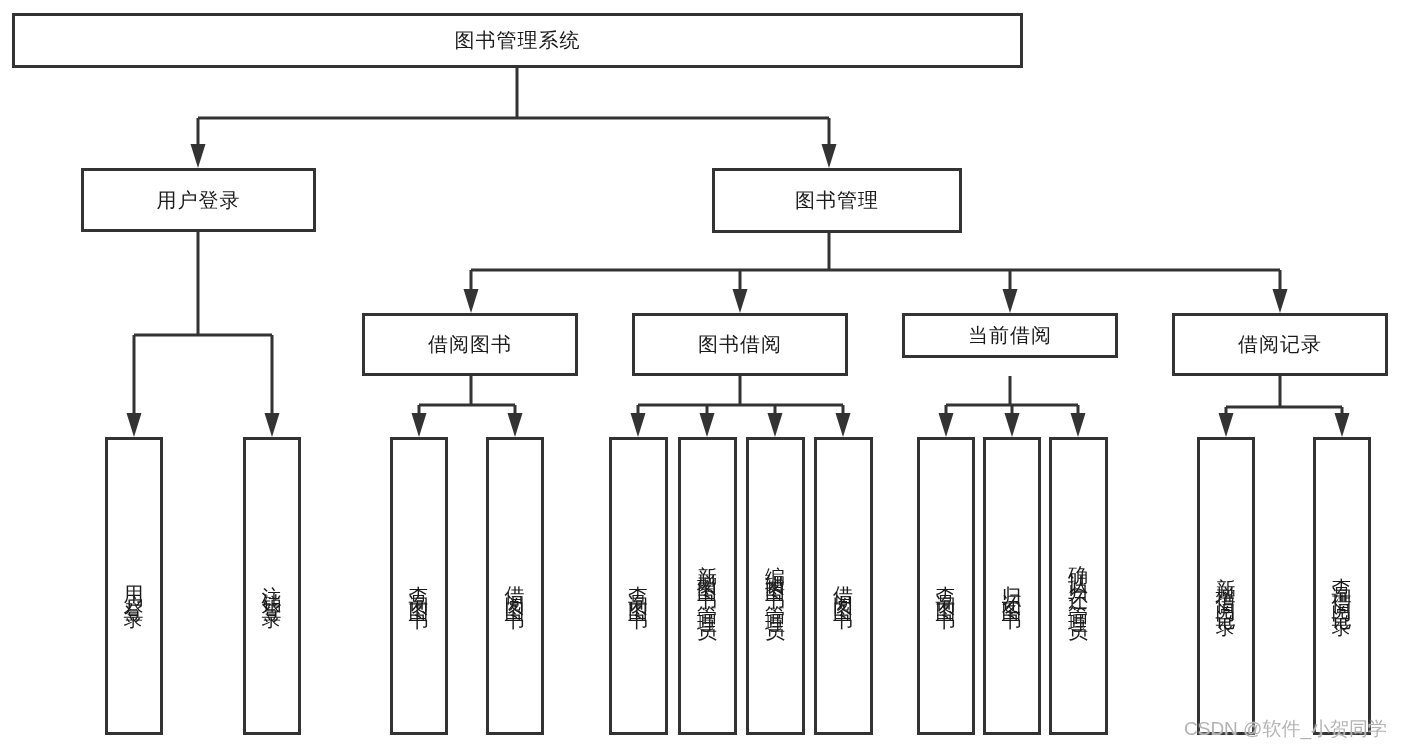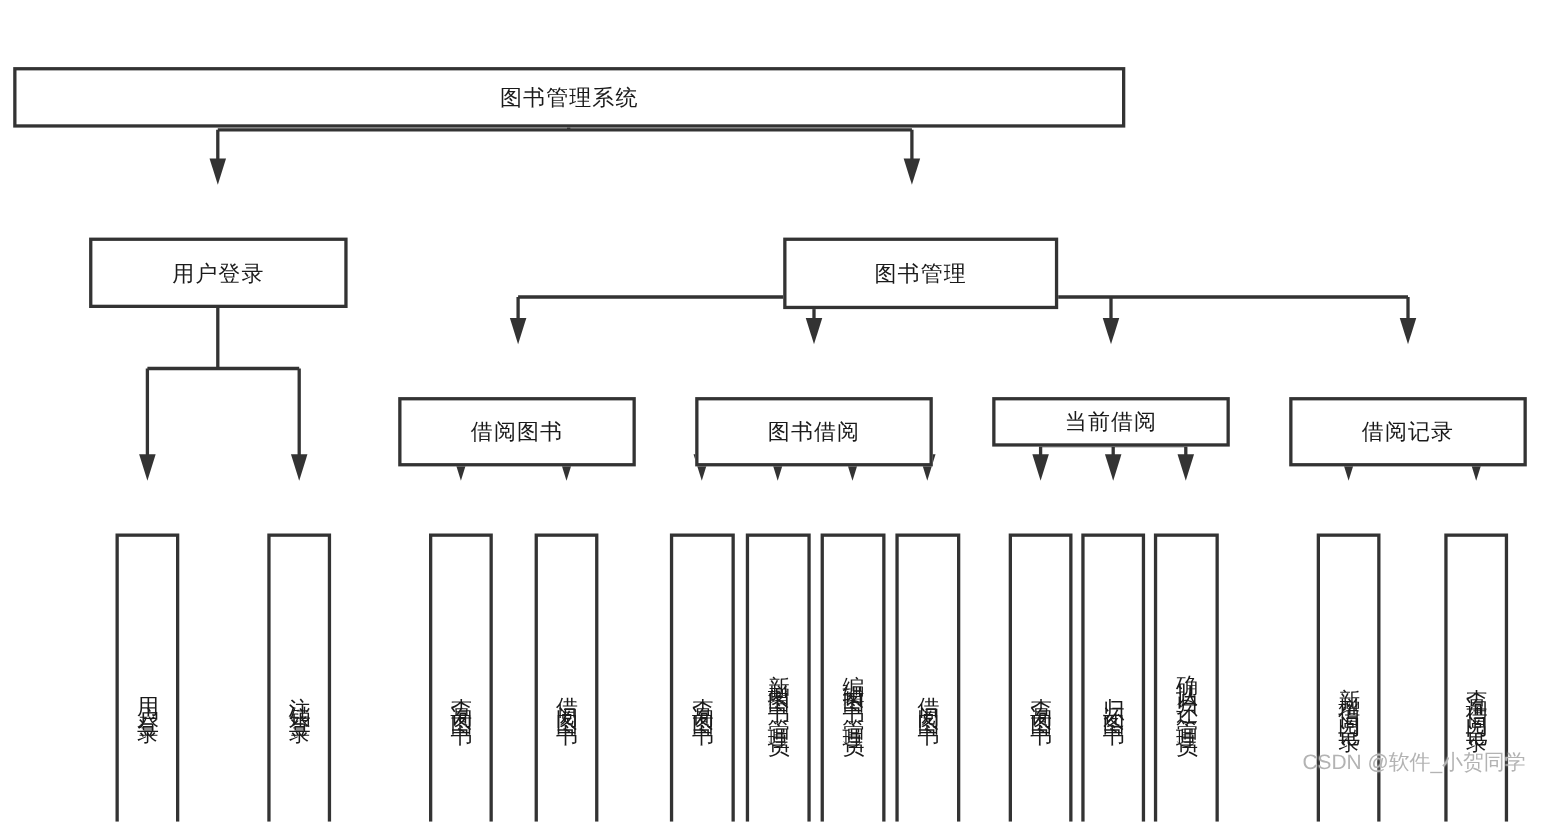--- a/index.html
+++ b/index.html
@@ -17,21 +17,20 @@
     box-sizing: border-box;
     border: 3px solid #333333;
     background: #ffffff;
     color: #1a1a1a;
     display: flex;
     align-items: center;
     justify-content: center;
     font-size: 20px;
     letter-spacing: 1px;
     text-align: right;
-    margin-top: 48px;
   }
   .leaf {
     writing-mode: vertical-rl;
     text-orientation: mixed;
     letter-spacing: 8px;
     font-size: 20px;
     line-height: 1;
   }
   
   .n-root   { left: 12px;   top: 13px;  width: 1011px; height: 55px; }
@@ -54,21 +53,21 @@
   .l-7  { left: 746px; width: 59px; }
   .l-8  { left: 814px; width: 59px; }
   .l-9  { left: 917px; }
   .l-10 { left: 983px; }
   .l-11 { left: 1049px; width: 59px; }
   .l-12 { left: 1197px; }
   .l-13 { left: 1313px; }
   .wm {
     position: absolute;
     left: 1184px;
-    top: 680px;
+    top: 716px;
     width: 221px;
     font-size: 19px;
     color: #b3b3b3;
     text-shadow: 0 0 2px #ffffff;
     white-space: nowrap;
     font-family: "Liberation Sans", sans-serif;
   }
   .wire  { stroke: #333333; stroke-width: 3; fill: none; }
   .ahead { fill: #333333; stroke: none; }
 </style>

